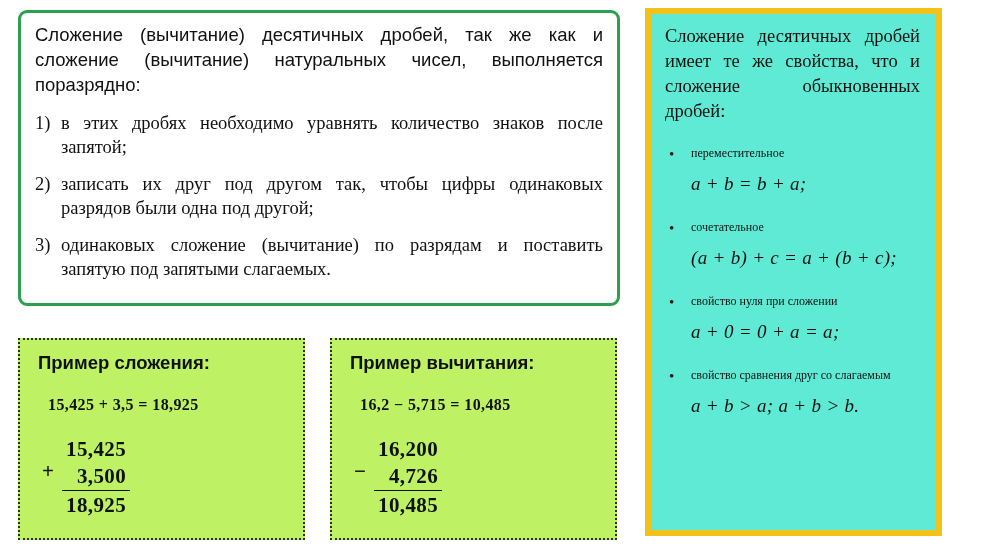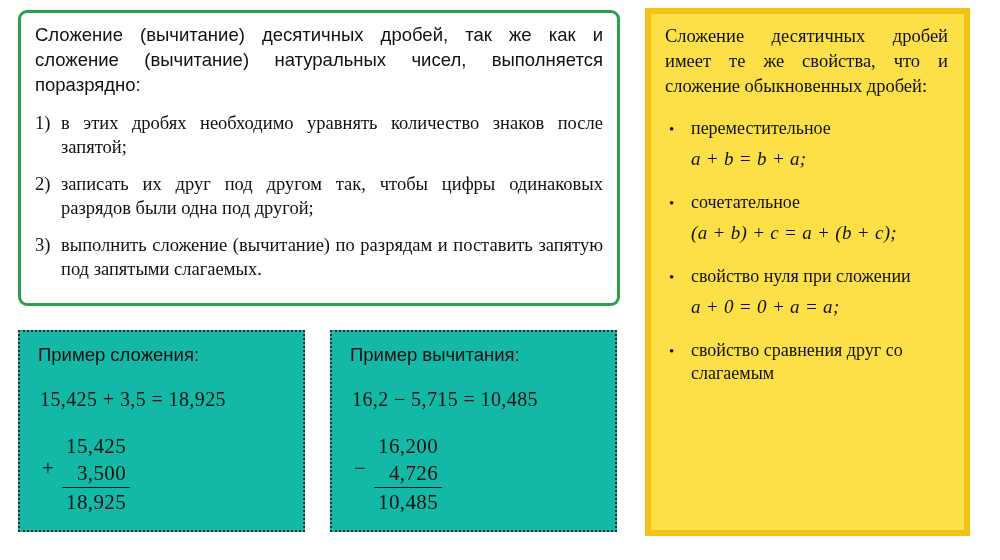--- a/index.html
+++ b/index.html
@@ -52,41 +52,42 @@
   }
   .rule-text {
     flex: 1 1 auto;
     text-align: justify;
     text-justify: inter-word;
   }
 
   
   .example-box {
     position: absolute;
-    top: 330px;
+    top: 338px;
     width: 287px;
     height: 202px;
     box-sizing: border-box;
     border: 2px dotted #2a2a2a;
-    background: #14b8a6;
+    background: #bef264;
     padding: 10px 16px;
+    font-weight: bold;
   }
   #example-addition { left: 18px; }
   #example-subtraction { left: 330px; }
 
   .example-title {
     font-family: "Liberation Sans", "DejaVu Sans", sans-serif;
     font-size: 18.5px;
     color: #111111;
     margin: 2px 0 22px 2px;
   }
   .example-equation {
-    font-size: 20px;
-    color: #111111;
-    margin: 0 0 22px 4px;
+    font-size: 16px;
+    color: #111111;
+    margin: 0 0 22px 12px;
     letter-spacing: 0.4px;
   }
 
   .column-calc {
     display: flex;
     align-items: flex-start;
     margin-left: 6px;
   }
   .calc-operator {
     font-size: 21px;
@@ -117,25 +118,25 @@
     letter-spacing: 0.4px;
     padding: 1px 4px 0 4px;
     border-top: 1.6px solid #111111;
   }
 
   
   #properties-panel {
     position: absolute;
     left: 645px;
     top: 8px;
-    width: 325px;
+    width: 297px;
     height: 528px;
     box-sizing: border-box;
     border: 6px solid #f2c21a;
-    background: #fde047;
+    background: #5eead4;
     padding: 10px 16px 10px 14px;
   }
   #properties-header {
     font-size: 18.5px;
     line-height: 25px;
     color: #111111;
     text-align: justify;
     text-justify: inter-word;
     margin: 0 0 18px 0;
   }
@@ -149,21 +150,21 @@
     font-size: 15px;
     line-height: 24px;
     color: #111111;
     text-align: left;
     padding-left: 4px;
   }
   .property-body {
     flex: 1 1 auto;
   }
   .property-label {
-    font-size: 18px;
+    font-size: 12px;
     line-height: 23px;
     color: #111111;
   }
   .property-formula {
     font-size: 19px;
     line-height: 26px;
     color: #111111;
     font-style: italic;
     margin-top: 6px;
     letter-spacing: 0.3px;
@@ -178,21 +179,21 @@
   <div class="rule-item">
     <span class="rule-marker">1)</span>
     <span class="rule-text">в этих дробях необходимо уравнять количество знаков после запятой;</span>
   </div>
   <div class="rule-item">
     <span class="rule-marker">2)</span>
     <span class="rule-text">записать их друг под другом так, чтобы цифры одинаковых разрядов были одна под другой;</span>
   </div>
   <div class="rule-item">
     <span class="rule-marker">3)</span>
-    <span class="rule-text">выполнить сложение (вычитание) по разрядам и поставить запятую под запятыми слагаемых.</span>
+    <span class="rule-text">одинаковых сложение (вычитание) по разрядам и поставить запятую под запятыми слагаемых.</span>
   </div>
 </div>
 
 <div class="example-box" id="example-addition">
   <div class="example-title">Пример сложения:</div>
   <div class="example-equation">15,425 + 3,5 = 18,925</div>
   <div class="column-calc">
     <div class="calc-operator">+</div>
     <div class="calc-numbers">
       <div class="calc-operand">15,425</div>
@@ -239,15 +240,16 @@
     <div class="property-body">
       <div class="property-label">свойство нуля при сложении</div>
       <div class="property-formula">a + 0 = 0 + a = a;</div>
     </div>
   </div>
 
   <div class="property-item">
     <span class="property-bullet">•</span>
     <div class="property-body">
       <div class="property-label">свойство сравнения друг со слагаемым</div>
+      <div class="property-formula">a + b &gt; a;  a + b &gt; b.</div>
     </div>
   </div>
 </div>
 
 </body></html>

